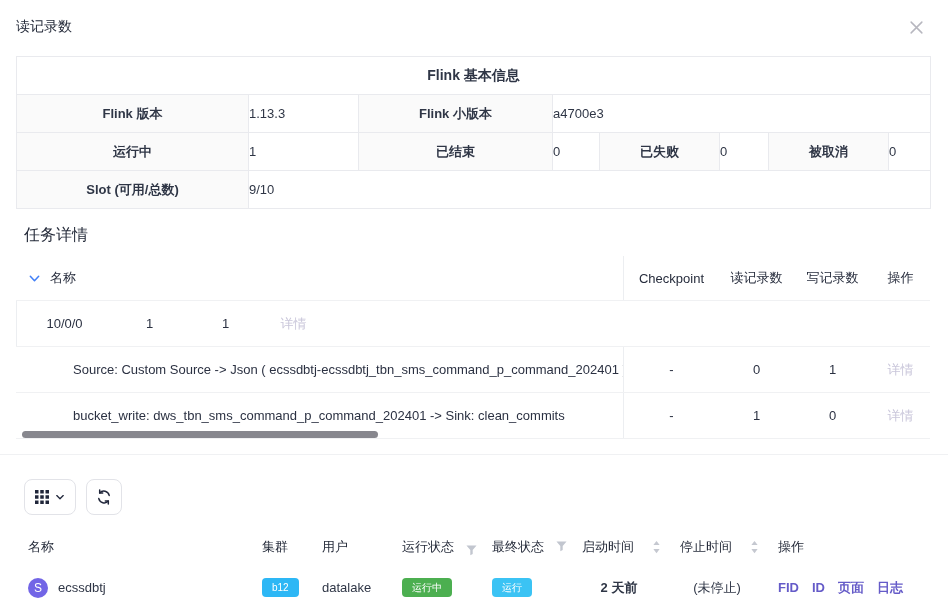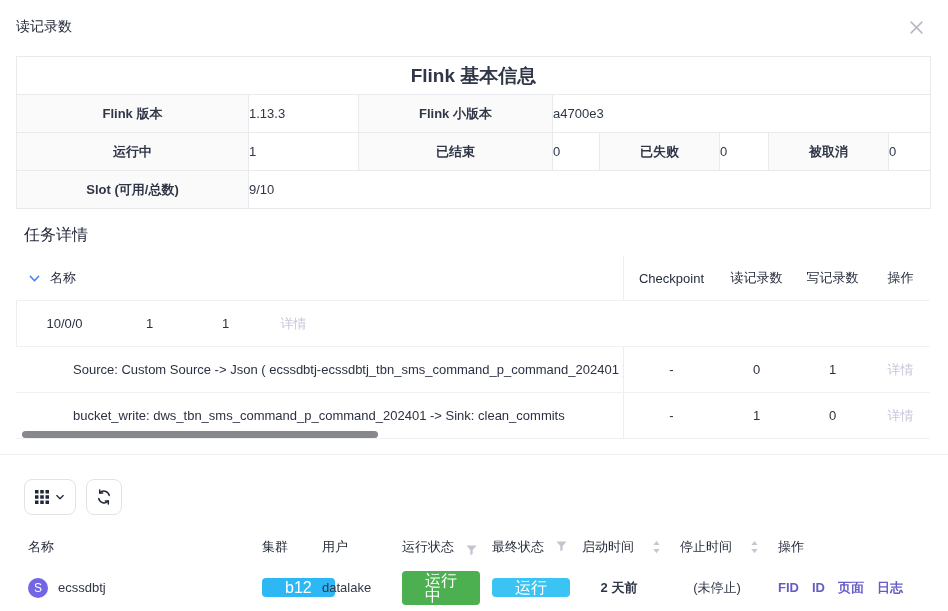--- a/index.html
+++ b/index.html
@@ -14,21 +14,21 @@
   }
 
   
   .drawer-header { display:flex; align-items:center; justify-content:space-between; padding:18px 16px 0 16px; }
   .drawer-title { font-size:14px; font-weight:500; color:#252b3a; }
   .close-btn { width:16px; height:16px; display:flex; align-items:center; justify-content:center; cursor:pointer; margin-right:8px; }
 
   
   .info-table { margin:20px 16px 0 16px; width:914px; border-collapse:collapse; table-layout:fixed; font-size:13px; }
   .info-table td { border:1px solid #e9eaee; height:38px; padding:0; color:#2f3646; }
-  .info-title-cell { text-align:center; font-weight:700; font-size:19px; color:#252b3a; }
+  .info-title-cell { text-align:center; font-weight:700; font-size:14px; color:#252b3a; }
   .cell-label { font-weight:700; text-align:center; background:#fafafa; color:#252b3a; }
   .cell-value { padding-left:12px; text-align:left; }
 
   
   .section-title { margin:16px 0 0 24px; font-size:16px; color:#252b3a; }
 
   .task-table { position:relative; margin:10px 16px 0 16px; width:914px; font-size:13px; }
   .t-row { display:flex; align-items:stretch; border-bottom:1px solid #f0f1f3; }
   .t-header .t-name-cell, .t-header .t-fixed { height:44px; }
   .t-body .t-name-cell, .t-body .t-fixed { height:45px; }
@@ -67,21 +67,21 @@
   .jc-final   { width:90px;  padding-left:12px; }
   .jc-start   { width:98px;  padding-left:12px; }
   .jc-stop    { width:98px;  padding-left:12px; }
   .jc-actions { flex:1;      padding-left:12px; gap:13px; }
   .jc-center  { justify-content:center; padding-left:0; }
   .icon-after { margin-left:12px; display:inline-flex; }
   .icon-sorter { margin-left:18px; display:inline-flex; }
 
   .avatar { width:20px; height:20px; border-radius:50%; background:var(--avatar-purple,#7265e6); color:#fff;
             font-size:12px; display:flex; align-items:center; justify-content:center; margin-right:10px; flex:none; }
-  .tag { display:inline-block; padding:2px 23px; border-radius:4px; color:#fff; font-size:16px; line-height:15px; }
+  .tag { display:inline-block; padding:2px 10px; border-radius:4px; color:#fff; font-size:10px; line-height:15px; }
   .tag-blue  { background:var(--tag-blue,#2db7f5); }
   .tag-cyan  { background:var(--tag-cyan,#3bc3f4); }
   .tag-green { background:var(--tag-green,#4caf50); }
   .bold { font-weight:700; }
   .link { color:var(--link-purple,#655bc8); cursor:pointer;font-weight:bold; }
 </style>
 </head>
 <body>
 
 <div class="drawer-header">

